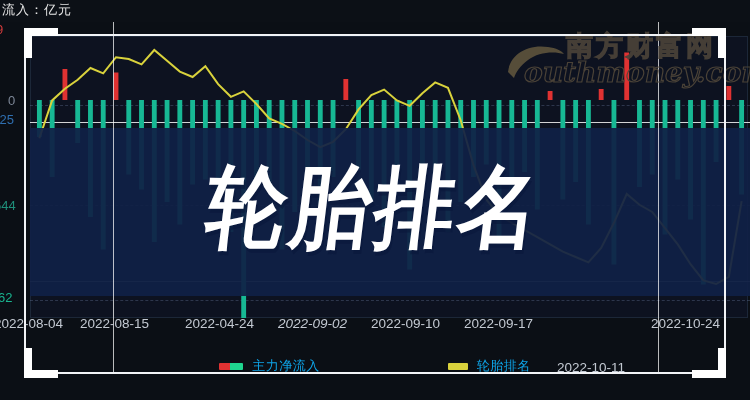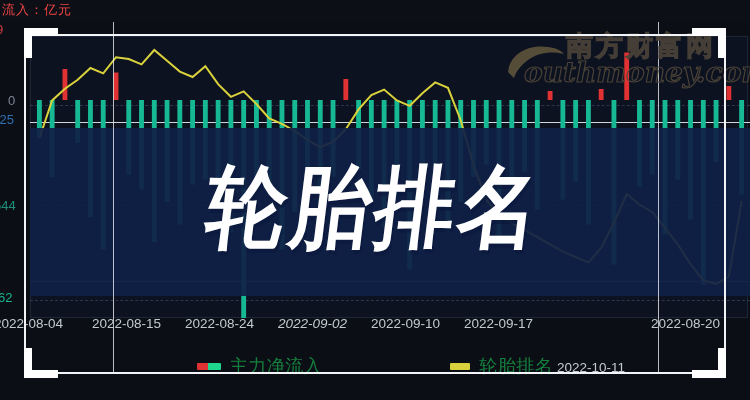--- a/index.html
+++ b/index.html
@@ -13,21 +13,21 @@
   
   #root { position:absolute; inset:0; background:#0b0f15; }
 
   
   .top-strip {
     position:absolute; left:0; top:0; width:750px; height:22px;
     background:#0c1016; overflow:hidden;
   }
   .top-strip .flow-label{
     position:absolute; left:2px; top:1px;
-    color:#ef4444; font-size:13px; letter-spacing:1px; white-space:nowrap;text-align:right;
+    color:#e5e5e5; font-size:13px; letter-spacing:1px; white-space:nowrap;text-align:right;
   }
 
   
   .chart-area{
     position:absolute; left:0px; top:22px; width:750px; height:296px;
     background:#0b0f15; overflow:hidden;
   }
   .plot-inner{
     position:absolute; left:30px; top:14px; right:2px; bottom:0px;
     background:#0d1220;
@@ -67,21 +67,21 @@
   .xtick{
     position:absolute; top:2px; font-size:13.5px; color:#c3c9d2; white-space:nowrap;
   }
 
   
   .legend{
     position:absolute; left:0; top:352px; width:750px; height:28px;
     display:flex; align-items:center; justify-content:center; gap:128px; z-index:8;
   }
   .lg-item{ display:flex; align-items:center; gap:9px; }
-  .lg-text{ color:#15803d; font-size:18px; letter-spacing:.5px;}
+  .lg-text{ color:#0ea5e9; font-size:13px; letter-spacing:.5px;}
   .sw{ display:inline-block; height:7px; border-radius:1px;}
   .sw-split{ width:24px; background:linear-gradient(90deg,#e03232 0 46%,#1fd68f 46% 100%); }
   .sw-yellow{ width:20px; background:#d9d23c; }
 
   
   .title-band{
     position:absolute; left:0; top:152px; width:750px; height:112px; z-index:9;
     display:flex; align-items:center; justify-content:center;
     pointer-events:none;
   }
@@ -209,27 +209,27 @@
   <div class="gl grey" style="top:281px;"></div>
   <div class="gl dash" style="top:300px;"></div>
 
   <div class="navy-band"></div>
 
   <div class="vline" style="left:113px; height:350px;"></div>
   <div class="vline" style="left:658px; height:350px;"></div>
 
   <div class="xaxis">
     <span class="xtick" style="left:-6px;">2022-08-04</span>
-    <span class="xtick" style="left:92px;">2022-08-15</span>
-    <span class="xtick" style="left:185px;">2022-08-24</span>
+    <span class="xtick" style="left:80px;">2022-08-15</span>
+    <span class="xtick" style="left:185px;">2022-04-24</span>
     <span class="xtick" style="left:278px;font-style:italic;">2022-09-02</span>
     <span class="xtick" style="left:371px;">2022-09-10</span>
     <span class="xtick" style="left:464px;">2022-09-17</span>
     <span class="xtick" style="left:557px;margin-top:44px;">2022-10-11</span>
-    <span class="xtick" style="left:651px;">2022-08-20</span>
+    <span class="xtick" style="left:651px;">2022-10-24</span>
   </div>
 
   <div class="legend">
     <div class="lg-item">
       <span class="sw sw-split"></span>
       <span class="lg-text">主力净流入</span>
     </div>
     <div class="lg-item">
       <span class="sw sw-yellow"></span>
       <span class="lg-text">轮胎排名</span>

